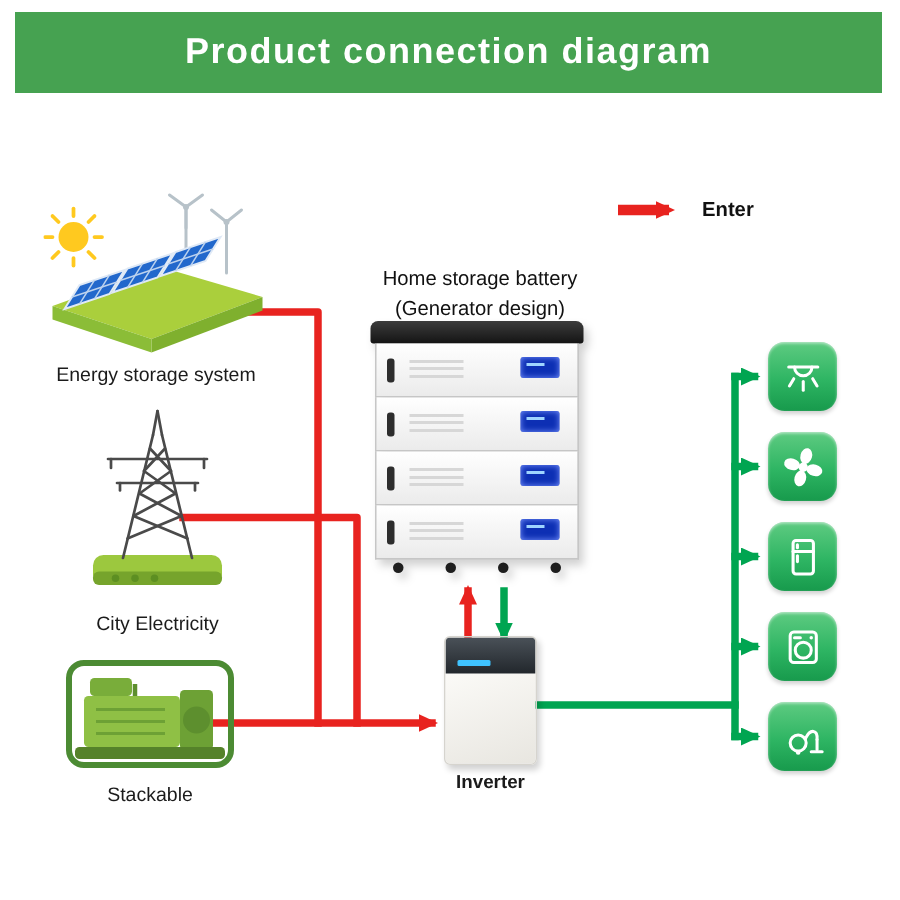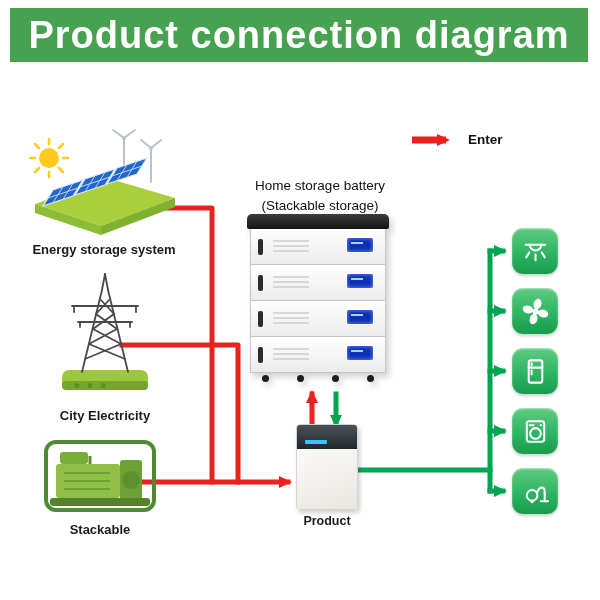--- a/index.html
+++ b/index.html
@@ -13,21 +13,21 @@
   body{
     width:600px;height:600px;position:relative;overflow:hidden;
     background:#ffffff;font-family:"Liberation Sans", sans-serif;
   }
   
   .banner{
     position:absolute;left:10px;top:8px;width:578px;height:54px;
     background:var(--banner);display:flex;align-items:center;justify-content:center;
   }
   .banner h1{
-    margin:0;color:#fff;font-size:38px;font-weight:bold;letter-spacing:1px;white-space:nowrap;
+    margin:0;color:#fff;font-size:24px;font-weight:bold;letter-spacing:1px;white-space:nowrap;
   }
   
   .wires{position:absolute;left:0;top:0;z-index:1;}
   .red-wires{stroke:var(--enter);stroke-width:5;fill:none;stroke-linecap:square;stroke-linejoin:round;}
   .green-wires{stroke:var(--output);stroke-width:5;fill:none;stroke-linecap:square;stroke-linejoin:round;}
   .mk-red{fill:var(--enter);}
   .mk-green{fill:var(--output);}
   
   .legend{position:absolute;left:410px;top:132px;z-index:2;}
   .legend-row{display:flex;align-items:center;margin-bottom:20px;}
@@ -36,21 +36,21 @@
   .wire-red{stroke:var(--enter);}
   .wire-green{stroke:var(--output);}
   .legend-label{font-size:13.5px;color:#111;margin-left:8px;font-weight:bold;}
   
   figure{margin:0;padding:0;}
   .source{position:absolute;display:flex;flex-direction:column;align-items:center;z-index:2;}
   .src-energy{left:26px;top:120px;width:156px;}
   .src-city{left:44px;top:264px;width:122px;}
   .src-generator{left:38px;top:436px;width:124px;}
   .caption{
-    font-weight:bold;font-size:13px;color:#1b1b1b;text-align:left;margin-top:4px;white-space:nowrap;
+    font-weight:normal;font-size:13px;color:#1b1b1b;text-align:left;margin-top:4px;white-space:nowrap;
   }
   
   .battery-label{
     position:absolute;left:232px;top:176px;width:176px;z-index:2;
     text-align:center;font-size:13.5px;color:#111;line-height:1.45;
   }
   .battery-label span{display:block;}
   .battery{
     position:absolute;left:250px;top:214px;width:136px;z-index:2;
     display:flex;flex-direction:column;
@@ -240,21 +240,21 @@
       <line x1="24" y1="37" x2="70" y2="37" stroke="#6da135" stroke-width="2"></line>
       <line x1="24" y1="45" x2="70" y2="45" stroke="#6da135" stroke-width="2"></line>
       <line x1="24" y1="53" x2="70" y2="53" stroke="#6da135" stroke-width="2"></line>
       <rect x="10" y="62" width="100" height="8" rx="3" fill="#55822a"></rect>
     </svg>
     <figcaption class="caption">Stackable</figcaption>
   </figure>
 
   <div class="battery-label">
     <span>Home storage battery</span>
-    <span>(Stackable storage)</span>
+    <span>(Generator design)</span>
   </div>
 
   <figure class="battery">
     <div class="bat-lid"></div>
     <div class="bat-module">
       <span class="bat-handle"></span>
       <span class="bat-sticker"></span>
       <span class="bat-screen"></span>
     </div>
     <div class="bat-module">
@@ -279,21 +279,21 @@
         <i></i>
       </div>
   </figure>
 
   <figure class="inverter">
     <div class="inv-top">
       <span class="inv-screen"></span>
     </div>
     <div class="inv-body"></div>
   </figure>
-  <div class="inverter-label">Product</div>
+  <div class="inverter-label">Inverter</div>
 
   <div class="tiles">
     <div class="tile">
       <svg class="glyph" viewBox="0 0 32 32">
         <line x1="6" y1="9" x2="26" y2="9"></line>
         <path d="M10,9 a6,6 0 0 0 12,0"></path>
         <line x1="16" y1="19" x2="16" y2="25"></line>
         <line x1="9.5" y1="17" x2="6.5" y2="22"></line>
         <line x1="22.5" y1="17" x2="25.5" y2="22"></line>
       </svg>

